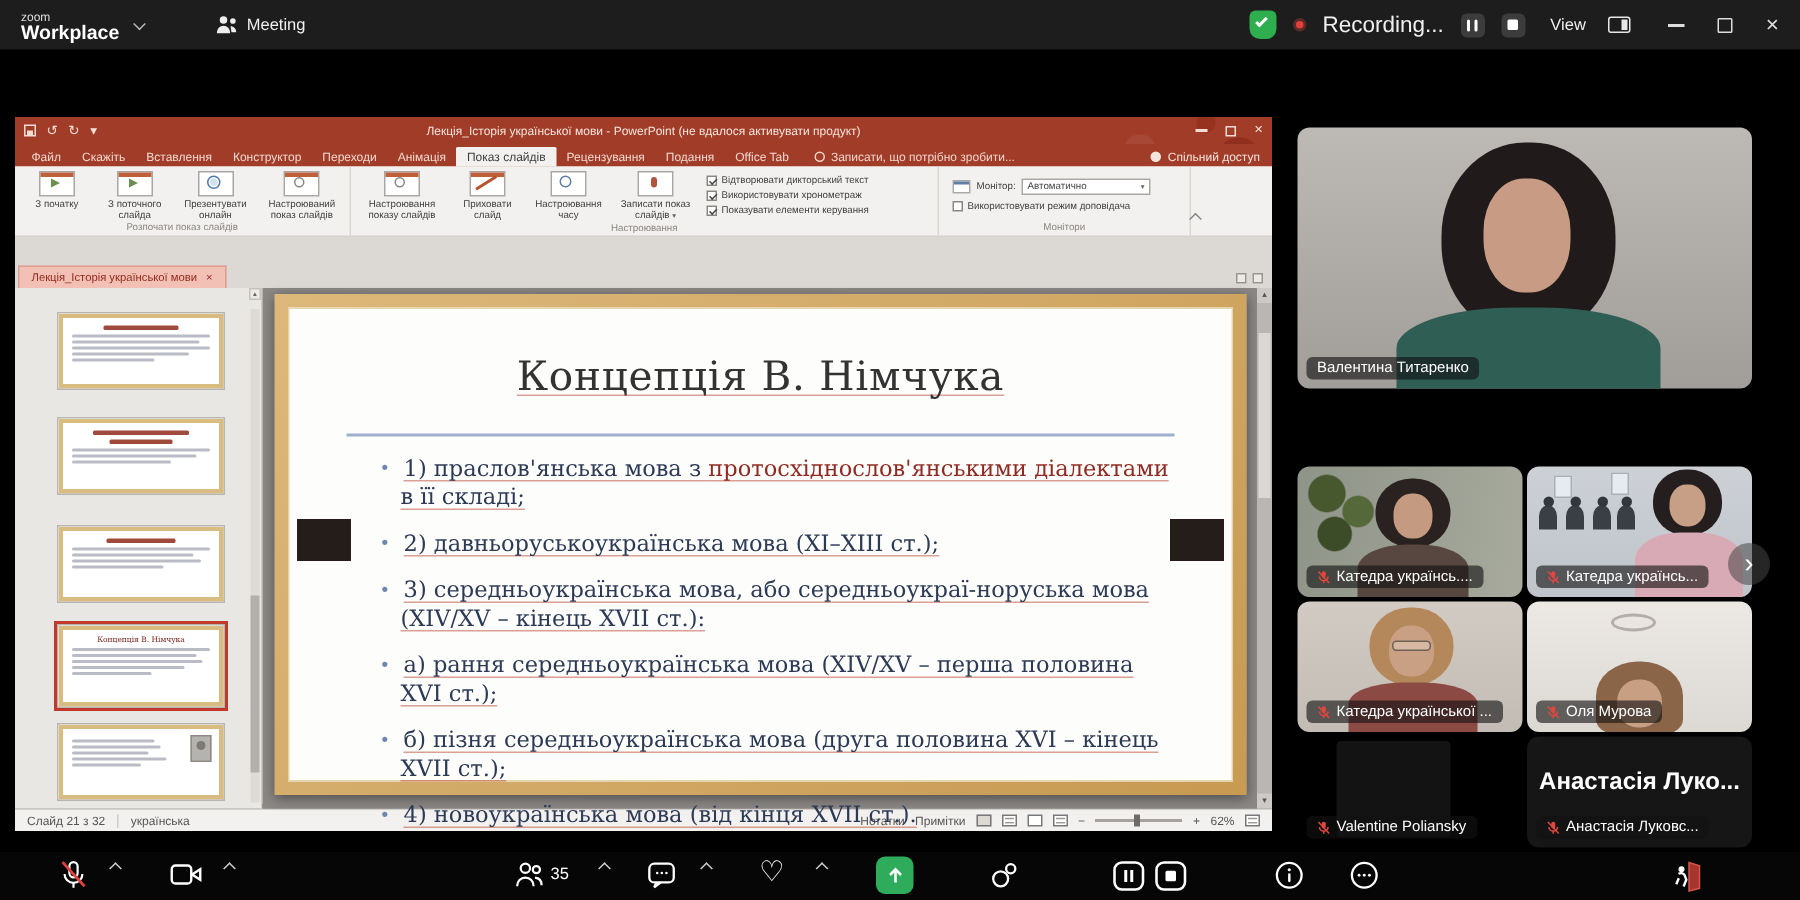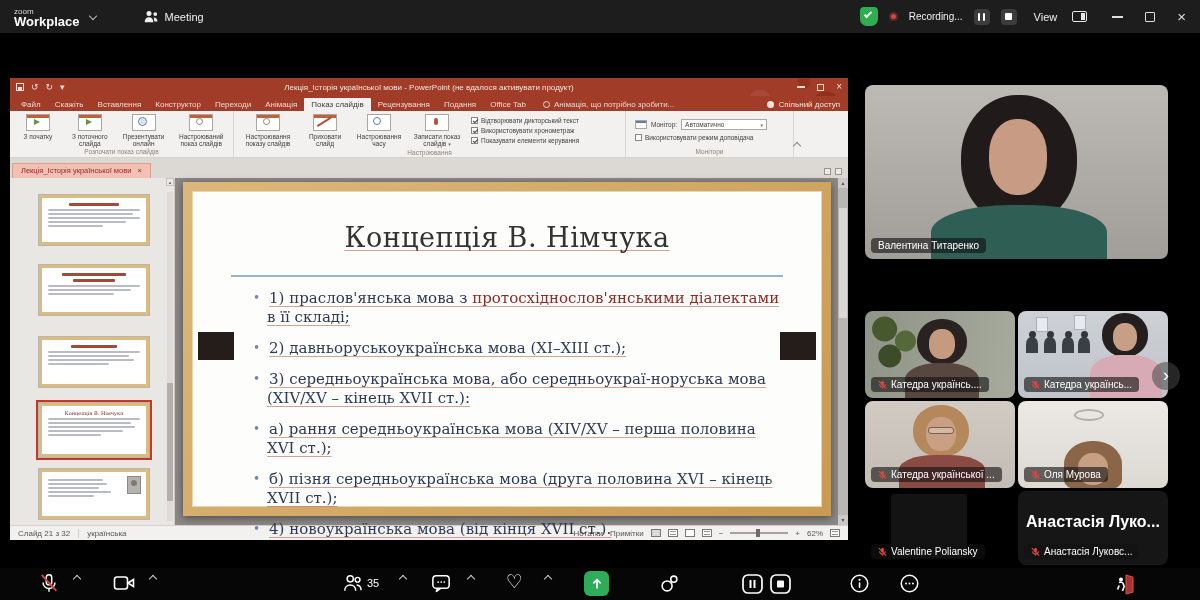--- a/index.html
+++ b/index.html
@@ -22,21 +22,21 @@
   .pill .pav i{position:absolute;left:5px;top:3px;width:7px;height:7px;border-radius:50%;background:#f3e3d3;}
   .pill .pav b{position:absolute;left:2px;top:11px;width:13px;height:8px;border-radius:50% 50% 0 0;background:#f3e3d3;}
   .pill .ptxt{font-size:11px;color:#f2f2f2;}
   .pill .pmore{width:18px;height:18px;border:1px solid #8a8a8a;border-radius:50%;display:flex;
                align-items:center;justify-content:center;font-size:9px;color:#ddd;letter-spacing:1px;}
   .tb-right{margin-left:auto;display:flex;align-items:center;gap:11px;}
   .shield{width:18px;height:19px;background:#2fae4f;border-radius:4px 4px 7px 7px;position:relative;}
   .shield i{position:absolute;left:4px;top:5px;width:8px;height:4px;border-left:2px solid #fff;
             border-bottom:2px solid #fff;transform:rotate(-45deg);}
   .recdot{width:9px;height:9px;border-radius:50%;background:#e04038;border:2px solid #5a2a28;}
-  .rectxt{font-size:10px;color:#f0f0f0;}
+  .rectxt{font-size:15px;color:#f0f0f0;}
   .mbtn{width:16px;height:16px;background:#3c3c3c;border-radius:4px;position:relative;}
   .mbtn.pause i,.mbtn.pause b{position:absolute;top:4px;width:2.5px;height:8px;background:#fff;border-radius:1px;}
   .mbtn.pause i{left:4px;} .mbtn.pause b{left:9px;}
   .mbtn.stop i{position:absolute;left:4.5px;top:4.5px;width:7px;height:7px;background:#fff;border-radius:1px;}
   .viewlab{font-size:11px;color:#f0f0f0;margin-left:6px;}
   .viewic{width:15px;height:11px;border:1.5px solid #e8e8e8;border-radius:2px;position:relative;margin-left:4px;}
   .viewic i{position:absolute;right:1px;top:1px;bottom:1px;width:4px;background:#e8e8e8;}
   .winb{display:flex;align-items:center;gap:22px;margin-left:14px;}
   .minb{width:11px;height:2px;background:#ddd;}
   .maxb{width:10px;height:10px;border:1.5px solid #ddd;border-radius:1px;position:relative;}
@@ -86,21 +86,21 @@
   .cbox{width:7px;height:7px;border:1px solid #8a8782;background:#fff;position:relative;flex:0 0 auto;}
   .cbox.on:after{content:"";position:absolute;left:1px;top:1px;width:4px;height:2px;
                  border-left:1.5px solid #444;border-bottom:1.5px solid #444;transform:rotate(-45deg);}
   .mons{display:flex;flex-direction:column;justify-content:center;gap:4px;padding:0 6px;flex:1;}
   .monrow{display:flex;align-items:center;gap:4px;font-size:6.5px;color:#3f3f3f;}
   .dd{width:86px;height:11px;background:#fff;border:1px solid #a9a7a4;display:flex;align-items:center;
       justify-content:space-between;padding:0 3px;font-size:6.5px;color:#444;}
   .collapse{margin-left:auto;align-self:flex-end;width:6px;height:6px;border-left:1.5px solid #8a8782;
             border-top:1.5px solid #8a8782;transform:rotate(45deg);margin:0 10px 8px 0;}
 
-  .doctabs{height:20px;background:#dcd8d4;display:flex;align-items:flex-end;padding-left:2px;}
+  .doctabs{height:34px;background:#dcd8d4;display:flex;align-items:flex-end;padding-left:2px;}
   .dtab{background:#f2c0b5;color:#93291c;font-size:7.5px;padding:2px 8px 3px;display:flex;gap:6px;align-items:center;
         border:1px solid #d99f92;border-bottom:none;}
   .dtr{margin-left:auto;display:flex;gap:4px;padding:0 6px 3px;}
   .dtr i{width:7px;height:7px;border:1px solid #9a968f;background:#eceae7;}
 
   .pbody{position:relative;height:347px;display:flex;}
   .thumbs{width:165px;background:#e9e7e4;position:relative;border-right:1px solid #cfccc8;}
   .thumb{position:absolute;left:28px;width:112px;height:52px;background:#fff;border:1px solid #b8b5b0;
          box-shadow:inset 0 0 0 3px #d9bc80, inset 0 0 0 4px #fff;padding:7px 9px 4px;overflow:hidden;}
   .thumb.sel{outline:2px solid #c0392b;outline-offset:0;}
@@ -267,21 +267,21 @@
       <span class="tab">Вставлення</span>
       <span class="tab">Конструктор</span>
       <span class="tab">Переходи</span>
       <span class="tab">Анімація</span>
       <span class="tab active">Показ слайдів</span>
       <span class="tab">Рецензування</span>
       <span class="tab">Подання</span>
       <span class="tab">Office Tab</span>
       <span class="tellme">
         <span class="bulb"></span>
-        <span>Анімація, що потрібно зробити...</span>
+        <span>Записати, що потрібно зробити...</span>
       </span>
       <span class="shr">
         <span class="pp"></span>
         <span>Спільний доступ</span>
       </span>
     </div>
 
     <div class="ribbon">
       <div class="rgroup" style="width:224px;">
         <div class="rbtns">

